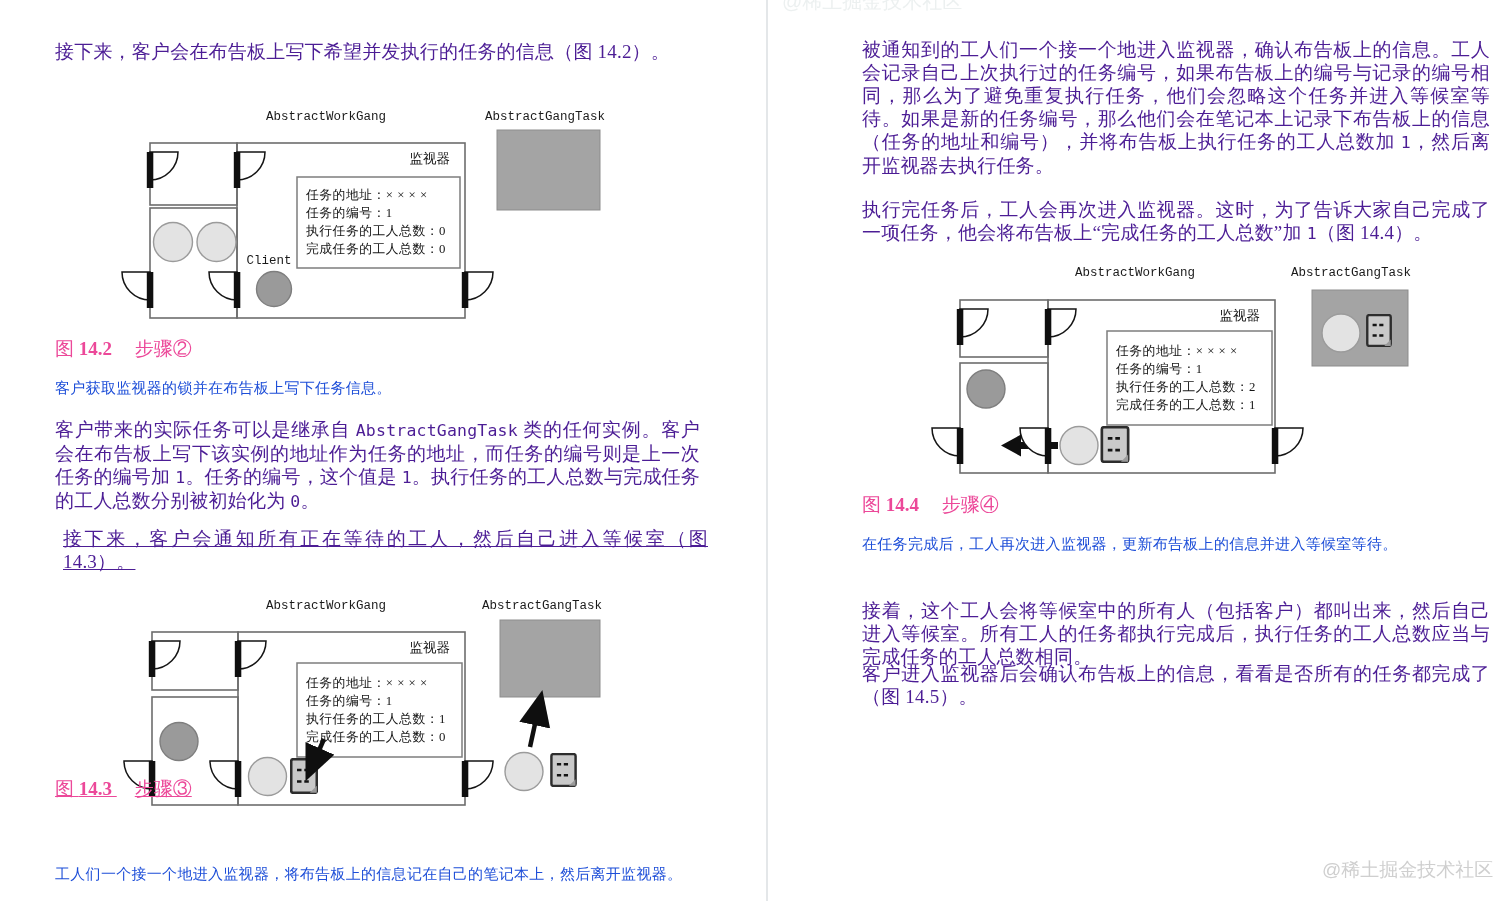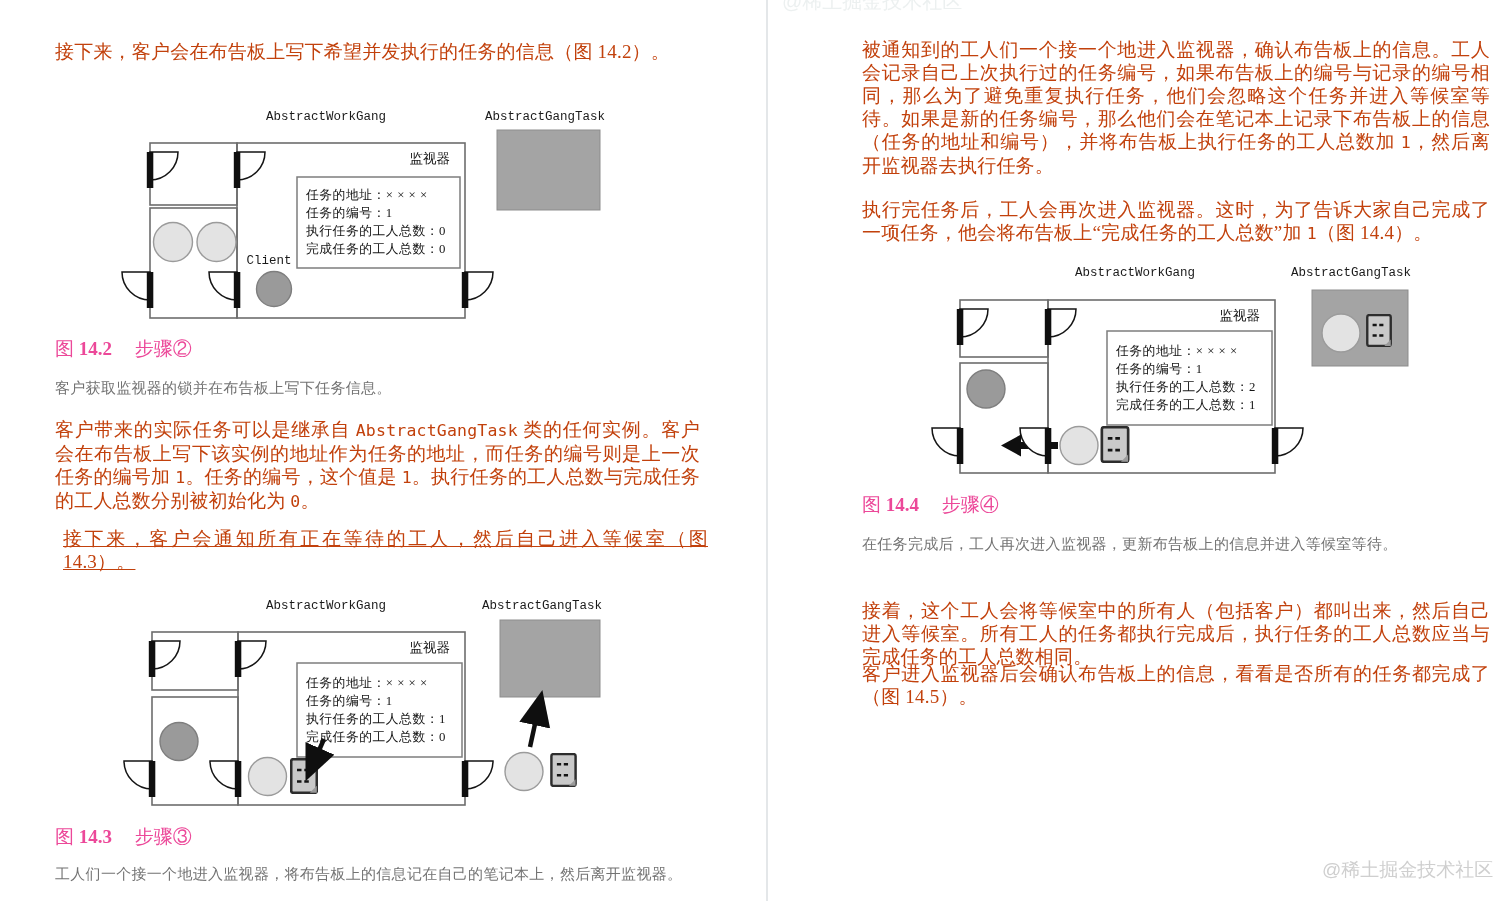--- a/index.html
+++ b/index.html
@@ -1,24 +1,24 @@
 <!DOCTYPE html>
 <html><head>
 <meta charset="utf-8">
 <style>
   * { margin:0; padding:0; box-sizing:border-box; }
   html,body { width:1512px; height:901px; background:#ffffff; overflow:hidden; position:relative;
     font-family:"Liberation Serif","DejaVu Serif",serif; color:#1f1f1f; }
   .abs { position:absolute; }
-  .para { font-size:19px; line-height:23px; text-align:justify; color:#c2410c; letter-spacing:0.2px; }
+  .para { font-size:19px; line-height:23px; text-align:justify; color:#4c1d95; letter-spacing:0.2px; }
   .para .mono { font-family:"DejaVu Sans Mono",monospace; font-size:16.5px; }
   .cap { font-size:19px; color:#ec4899; }
   .cap b { font-family:"Liberation Serif","DejaVu Serif",serif; }
   .cap .step { margin-left:18px; }
-  .capnote { font-size:15px; color:#737373; letter-spacing:0.3px; }
+  .capnote { font-size:15px; color:#1d4ed8; letter-spacing:0.3px; }
   .divider { position:absolute; left:766px; top:0; width:2px; height:901px; background:#e4e7e9; }
   .wm { font-size:19px; color:#cfcfcf; font-family:"Liberation Sans","DejaVu Sans",sans-serif; }
   .wm-top { font-size:20px; color:rgba(186,202,202,0.28); font-family:"Liberation Sans",sans-serif; }
   svg { overflow:visible; display:block; }
   svg text.monolab { font-family:"Liberation Mono","DejaVu Sans Mono",monospace; font-size:12.5px; fill:#1a1a1a; }
   svg text.cjk { font-family:"Liberation Serif","DejaVu Serif",serif; font-size:13.5px; fill:#151515; }
   svg text.board { font-family:"Liberation Serif","DejaVu Serif",serif; font-size:12.8px; fill:#151515; letter-spacing:0.5px; }
   .wall { fill:none; stroke:#6d6d6d; stroke-width:1.6; }
   .boardrect { fill:#ffffff; stroke:#7d7d7d; stroke-width:1.5; }
   .graybox { fill:#a4a4a4; stroke:#8d8d8d; stroke-width:1; }
@@ -142,21 +142,21 @@
   <g>
       <path class="doorArc" d="M98,166 L70,166 A28 28 0 0 0 98,194 Z"></path>
       <rect class="jamb" x="94.8" y="166" width="6.5" height="36"></rect>
     </g>
   <g>
       <path class="doorArc" d="M325,166 L353,166 A28 28 0 0 1 325,194 Z"></path>
       <rect class="jamb" x="321.8" y="166" width="6.5" height="36"></rect>
     </g>
 </svg>
 
-<div class="abs cap" style="left:55px; top:824px;">
+<div class="abs cap" style="left:55px; top:776px;text-decoration:underline;">
   <span>图</span>
   <b>14.3</b>
   <span class="step">步骤③</span>
 </div>
 <div class="abs capnote" style="left:55px; top:865px;">工人们一个接一个地进入监视器，将布告板上的信息记在自己的笔记本上，然后离开监视器。</div>
 
 <p class="abs para" style="left:862px; top:38px; width:628px;"><span>被通知到的工人们一个接一个地进入监视器，确认布告板上的信息。工人会记录自己上次执行过的任务编号，如果布告板上的编号与记录的编号相同，那么为了避免重复执行任务，他们会忽略这个任务并进入等候室等待。如果是新的任务编号，那么他们会在笔记本上记录下布告板上的信息（任务的地址和编号），并将布告板上执行任务的工人总数加 </span><span class="mono">1</span><span>，然后离开监视器去执行任务。</span></p>
 <p class="abs para" style="left:862px; top:198px; width:628px;"><span>执行完任务后，工人会再次进入监视器。这时，为了告诉大家自己完成了一项任务，他会将布告板上“完成任务的工人总数”加 </span><span class="mono">1</span><span>（图 14.4）。</span></p>
 
 <svg class="abs" style="left:955px; top:262px;" width="490" height="222" viewBox="0 0 490 222">

